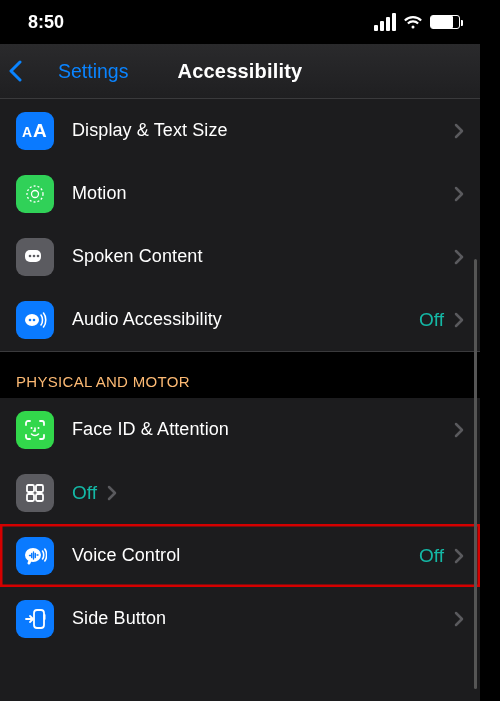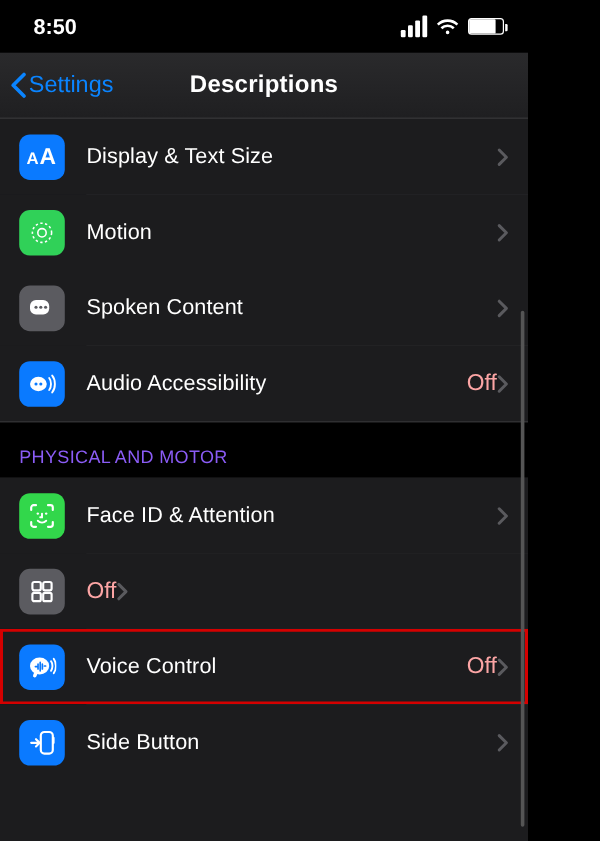--- a/index.html
+++ b/index.html
@@ -1,40 +1,40 @@
 <!DOCTYPE html>
 <html><head>
 <meta charset="utf-8">
 <style>
   * { box-sizing: border-box; margin: 0; padding: 0; }
   html, body { width: 500px; height: 701px; background: #000; font-family: -apple-system, "Helvetica Neue", Arial, sans-serif; color: #fff; overflow: hidden; }
-  .screen { width: 440px; height: 701px; background: #1c1c1e; position: relative; display: flex; flex-direction: column; }
+  .screen { width: 480px; height: 701px; background: #1c1c1e; position: relative; display: flex; flex-direction: column; }
   
   .status-bar { height: 44px; background: #000; display: flex; align-items: center; justify-content: space-between; padding: 0 20px 0 28px; font-size: 18px; font-weight: 600; }
   .status-right { display: flex; align-items: center; gap: 7px; }
   .cell-bars { display: inline-flex; align-items: flex-end; gap: 2px; }
   .cell-bars span { width: 4px; background: #fff; border-radius: 1px; display: inline-block; }
   .cell-bars span:nth-child(1){height:6px;} .cell-bars span:nth-child(2){height:10px;} .cell-bars span:nth-child(3){height:14px;} .cell-bars span:nth-child(4){height:18px;}
   .battery { width: 30px; height: 14px; border: 1.5px solid #fff; border-radius: 3px; position: relative; }
   .battery::after { content: ""; position: absolute; right: -4px; top: 4px; width: 2.5px; height: 6px; background: #fff; border-radius: 0 1px 1px 0; }
   .battery i { display:block; background:#fff; height:100%; width:80%; border-radius:1px; }
   
   .nav-bar { height: 55px; background: linear-gradient(#2a2a2c,#1f1f21); display: flex; align-items: center; justify-content: center; position: relative; border-bottom: 0.5px solid #3a3a3c; }
   .nav-title { font-size: 20px; font-weight: 600; letter-spacing: 0.2px; }
-  .nav-back { position: absolute; left: 8px; display: flex; align-items: center; color: #0a84ff; font-size: 19.5px; font-weight: 400; }
+  .nav-back { position: absolute; left: 8px; display: flex; align-items: center; color: #0a84ff; font-size: 19.5px; font-weight: 400; gap: 34px; }
   .nav-back .chev { margin-right: 2px; }
   
   .list { flex: 1; overflow-y: hidden; position: relative; }
   .row { display: flex; align-items: center; height: 63px; padding: 0 16px 0 16px; background: #1c1c1e; position: relative; }
   .row .sep { position: absolute; bottom: 0; right: 0; height: 0.5px; background: #3a3a3c; width: 100%; }
   .icon-box { width: 38px; height: 38px; border-radius: 9px; display: flex; align-items: center; justify-content: center; flex: 0 0 38px; margin-right: 18px; }
   .label { flex: 1; font-size: 18px; font-weight: 400; letter-spacing: 0.1px; }
-  .detail { color: #fca5a5; font-size: 19px; }
+  .detail { color: #14b8a6; font-size: 19px; margin-right: 10px; }
   .chev-right { color: #5a5a5e; font-size: 22px; }
-  .section-header { background: #000; color: #8b5cf6; font-size: 15px; letter-spacing: 0.3px; padding: 22px 16px 8px 16px; text-transform: uppercase; }
+  .section-header { background: #000; color: #fdba74; font-size: 15px; letter-spacing: 0.3px; padding: 22px 16px 8px 16px; text-transform: uppercase; }
   .highlight { box-shadow: inset 0 0 0 2.5px #d40000; }
   
   .scroll-ind { position:absolute; right:3px; top:160px; width:3px; height:430px; background:#555; border-radius:2px; }
   
   .ic-blue   { background:#0a7aff; }
   .ic-green  { background:#30d158; }
   .ic-grey   { background:#5b5b60; }
   .ic-green2 { background:#32d74b; }
   svg { display:block; }
 </style>
@@ -65,21 +65,21 @@
 
   <div class="nav-bar">
     <div class="nav-back">
       <span class="chev">
         <svg width="14" height="22" viewBox="0 0 14 22">
             <path d="M12 2L3 11l9 9" stroke="#0a84ff" stroke-width="3" fill="none" stroke-linecap="round" stroke-linejoin="round"></path>
           </svg>
       </span>
       <span>Settings</span>
     </div>
-    <div class="nav-title">Descriptions</div>
+    <div class="nav-title">Accessibility</div>
   </div>
 
   <div class="list">
 
     <div class="row">
       <div class="icon-box ic-blue">
         <svg width="26" height="20" viewBox="0 0 26 20">
             <text x="0" y="16" font-size="14" font-weight="700" fill="#fff" font-family="Arial">A</text>
             <text x="11" y="16" font-size="19" font-weight="700" fill="#fff" font-family="Arial">A</text>
           </svg>

